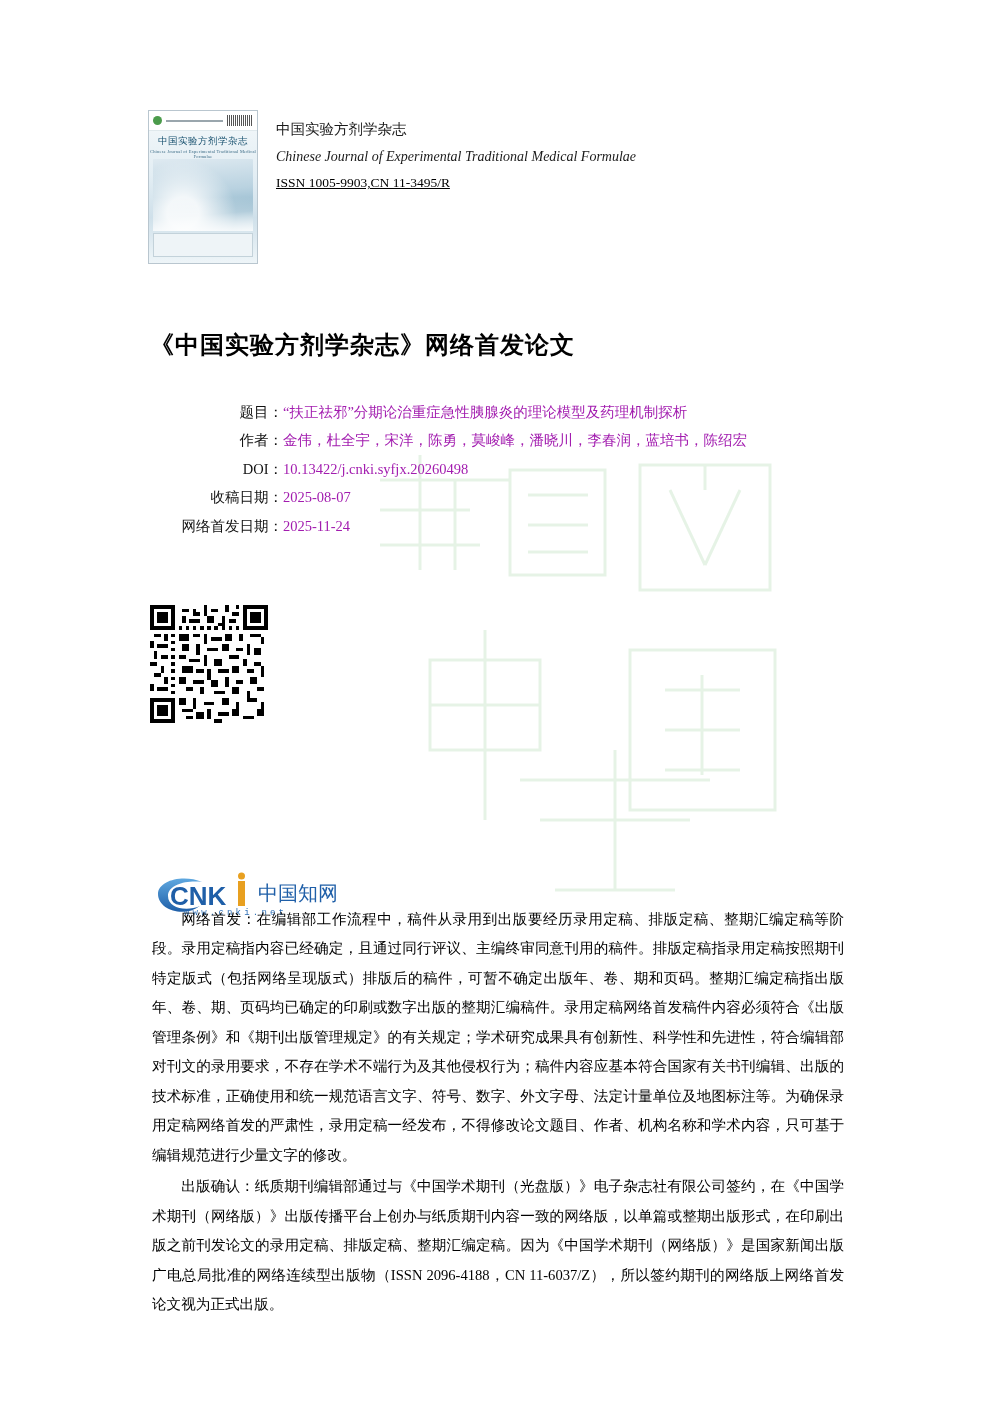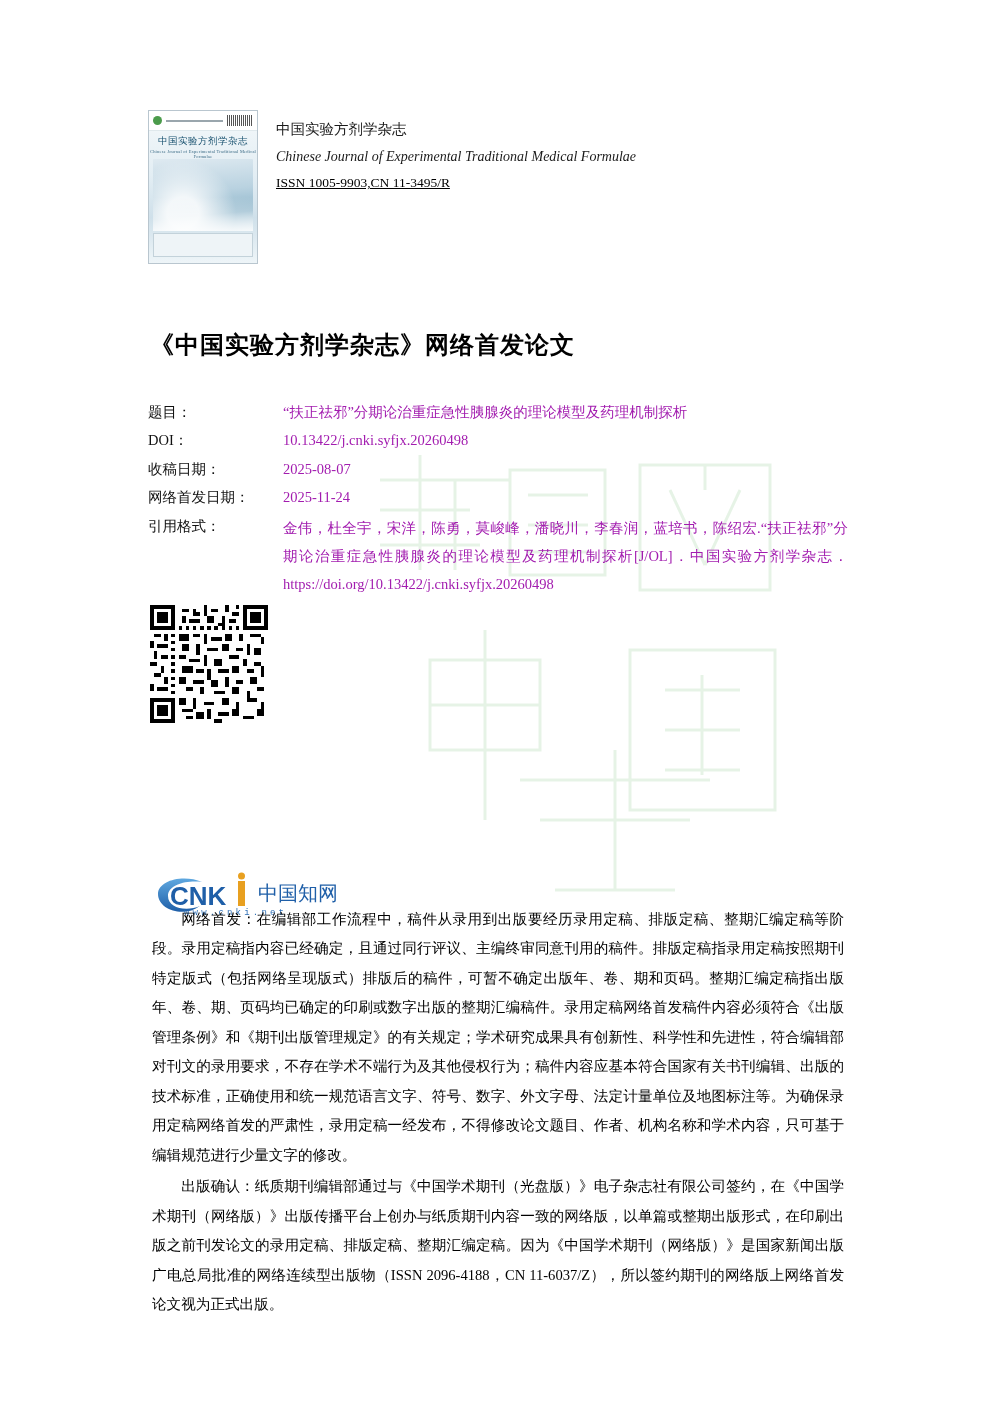--- a/index.html
+++ b/index.html
@@ -156,20 +156,21 @@
   }
   .meta-row {
     display: flex;
     align-items: flex-start;
     margin-bottom: 3px;
   }
   .meta-label {
     width: 135px;
     flex: 0 0 135px;
     color: #111;
+    text-align: right;
   }
   .meta-value {
     flex: 1 1 auto;
     color: #a21caf;
   }
   .meta-value.wrap {
     line-height: 1.95;
     text-align: justify;
   }
 
@@ -279,34 +280,34 @@
   </div>
 
   <div class="doc-title">《中国实验方剂学杂志》网络首发论文</div>
 
   <div class="meta">
     <div class="meta-row">
       <div class="meta-label">题目：</div>
       <div class="meta-value">“扶正祛邪”分期论治重症急性胰腺炎的理论模型及药理机制探析</div>
     </div>
     <div class="meta-row">
+      <div class="meta-label">作者：</div>
+      <div class="meta-value">金伟，杜全宇，宋洋，陈勇，莫峻峰，潘晓川，李春润，蓝培书，陈绍宏</div>
+    </div>
+    <div class="meta-row">
       <div class="meta-label">DOI：</div>
       <div class="meta-value">10.13422/j.cnki.syfjx.20260498</div>
     </div>
     <div class="meta-row">
       <div class="meta-label">收稿日期：</div>
       <div class="meta-value">2025-08-07</div>
     </div>
     <div class="meta-row">
       <div class="meta-label">网络首发日期：</div>
       <div class="meta-value">2025-11-24</div>
-    </div>
-    <div class="meta-row">
-      <div class="meta-label">引用格式：</div>
-      <div class="meta-value wrap">金伟，杜全宇，宋洋，陈勇，莫峻峰，潘晓川，李春润，蓝培书，陈绍宏.“扶正祛邪”分期论治重症急性胰腺炎的理论模型及药理机制探析[J/OL]．中国实验方剂学杂志．https://doi.org/10.13422/j.cnki.syfjx.20260498</div>
     </div>
   </div>
 
   <svg class="qr" viewBox="0 0 33 33" xmlns="http://www.w3.org/2000/svg" shape-rendering="crispEdges">
     <rect width="33" height="33" fill="#ffffff"></rect>
     <g fill="#000000">
 
       <rect x="0" y="0" width="7" height="1"></rect>
         <rect x="0" y="6" width="7" height="1"></rect>
       <rect x="0" y="0" width="1" height="7"></rect>

